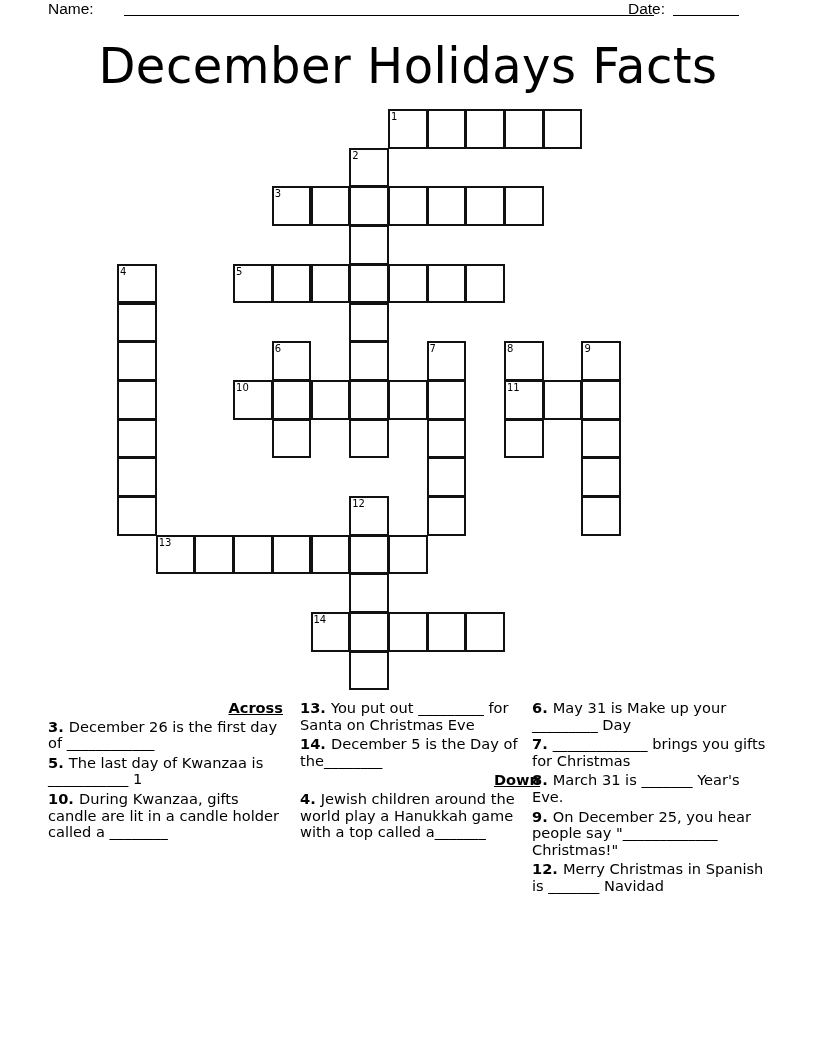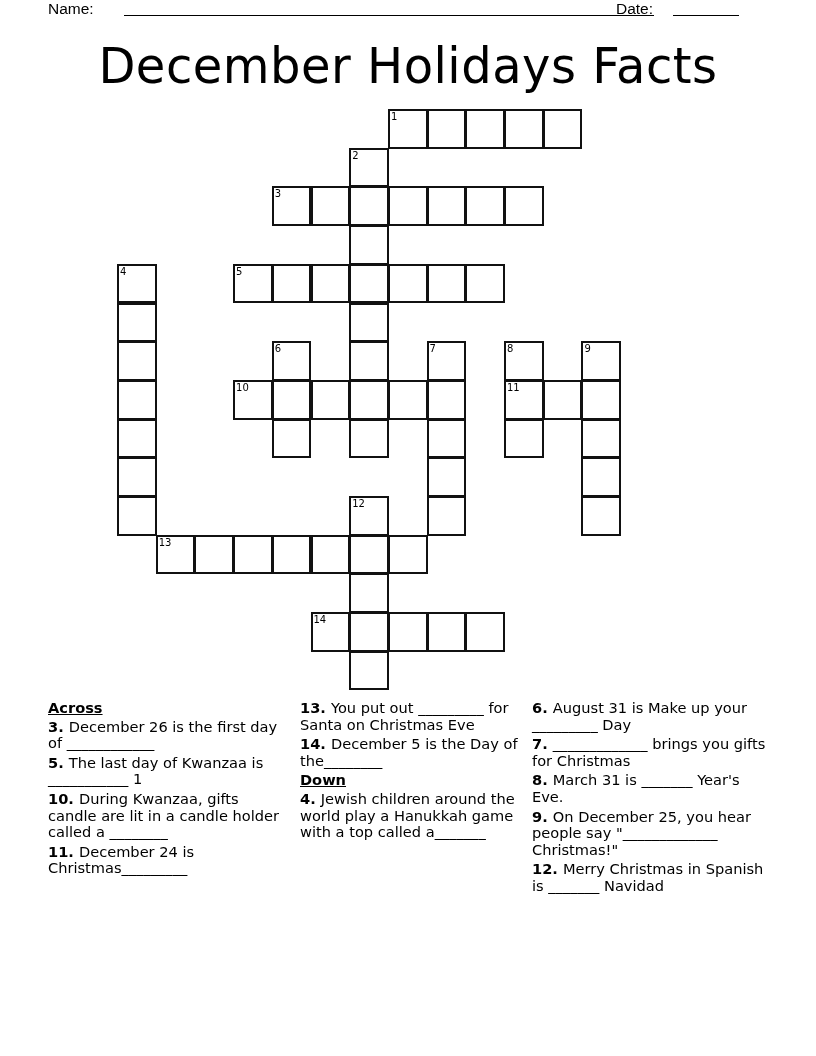--- a/index.html
+++ b/index.html
@@ -3,40 +3,40 @@
   <meta charset="utf-8">
   <style>
     html, body { margin: 0; padding: 0; background: #ffffff; }
     body { width: 816px; height: 1056px; position: relative; overflow: hidden; color: #000; }
     .header-line {
       position: absolute; top: 0; left: 48px; width: 720px; height: 20px;
       font-family: "Liberation Sans", sans-serif; font-size: 15.5px; line-height: 18px;
     }
     .header-line .name-label { position: absolute; left: 0; top: 0; }
     .header-line .name-blank { position: absolute; left: 76px; top: 0; width: 530px; border-bottom: 1px solid #000; height: 15px; }
-    .header-line .date-label { position: absolute; left: 568px; top: 0; }
+    .header-line .date-label { position: absolute; left: 580px; top: 0; }
     .header-line .date-blank { position: absolute; left: 625px; top: 0; width: 66px; border-bottom: 1px solid #000; height: 15px; }
     .title {
       position: absolute; top: 30px; left: 0; width: 816px; text-align: center;
       font-family: "DejaVu Sans", sans-serif; font-size: 48px; font-weight: normal; letter-spacing: 0.5px;
       line-height: 70px; transform: scaleY(1.05);
     }
     .grid { position: absolute; left: 0; top: 0; width: 816px; height: 700px; }
     .cell {
       position: absolute; width: 38.7px; height: 38.7px; box-sizing: border-box;
       border: 2px solid #111; background: #fff; margin-left: -1px; margin-top: -1px;
     }
     .cell .num {
       position: absolute; left: 1px; top: 0px; font-family: "DejaVu Sans", sans-serif;
       font-size: 10px; line-height: 11px; color: #000;
     }
     .clues {
       position: absolute; top: 700px; font-family: "DejaVu Sans", sans-serif; font-size: 14.6px; line-height: 16.6px;
     }
-    .clues .heading { font-weight: bold; text-decoration: underline; margin-bottom: 2px; display: block; }
+    .clues .heading { font-weight: bold; text-decoration: underline; margin-bottom: 2px; display: block; text-align: right; }
     .clue { margin-bottom: 3px; }
     .clue .cnum { font-weight: bold; }
     .col1 { left: 48px; width: 235px; }
     .col2 { left: 300px; width: 240px; }
     .col3 { left: 532px; width: 240px; }
   </style>
 </head>
 <body>
 
 <div class="header-line">
@@ -144,29 +144,28 @@
     <div class="cell" style="left: 388.9px; top: 613.1px; width: 39.7px; height: 39.7px;"></div>
     <div class="cell" style="left: 427.6px; top: 613.1px; width: 39.7px; height: 39.7px;"></div>
     <div class="cell" style="left: 466.3px; top: 613.1px; width: 39.7px; height: 39.7px;"></div>
   </div>
 
 <div class="clues col1">
   <span class="heading">Across</span>
   <div class="clue"><span class="cnum">3</span><span class="cnum">. </span><span>December 26 is the first day of ____________</span></div>
   <div class="clue"><span class="cnum">5</span><span class="cnum">. </span><span>The last day of Kwanzaa is ___________ 1</span></div>
   <div class="clue"><span class="cnum">10</span><span class="cnum">. </span><span>During Kwanzaa, gifts candle are lit in a candle holder called a ________</span></div>
-  <div class="clue"><span class="cnum">11</span><span class="cnum">. </span><span>December 24 is Christmas_________</span></div>
 </div>
 
 <div class="clues col2">
   <div class="clue"><span class="cnum">13</span><span class="cnum">. </span><span>You put out _________ for Santa on Christmas Eve</span></div>
   <div class="clue"><span class="cnum">14</span><span class="cnum">. </span><span>December 5 is the Day of the________</span></div>
   <span class="heading">Down</span>
   <div class="clue"><span class="cnum">4</span><span class="cnum">. </span><span>Jewish children around the world play a Hanukkah game with a top called a_______</span></div>
 </div>
 
 <div class="clues col3">
-  <div class="clue"><span class="cnum">6</span><span class="cnum">. </span><span>August 31 is Make up your _________ Day</span></div>
+  <div class="clue"><span class="cnum">6</span><span class="cnum">. </span><span>May 31 is Make up your _________ Day</span></div>
   <div class="clue"><span class="cnum">7</span><span class="cnum">. </span><span>_____________ brings you gifts for Christmas</span></div>
   <div class="clue"><span class="cnum">8</span><span class="cnum">. </span><span>March 31 is _______ Year's Eve.</span></div>
   <div class="clue"><span class="cnum">9</span><span class="cnum">. </span><span>On December 25, you hear people say "_____________ Christmas!"</span></div>
   <div class="clue"><span class="cnum">12</span><span class="cnum">. </span><span>Merry Christmas in Spanish is _______ Navidad</span></div>
 </div>
 
 </body></html>

